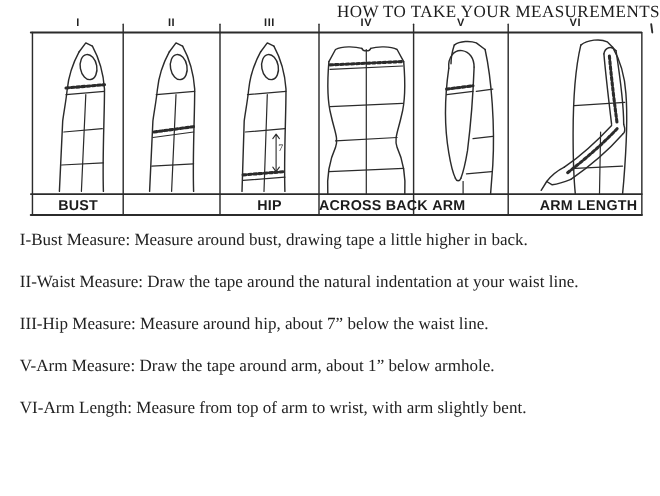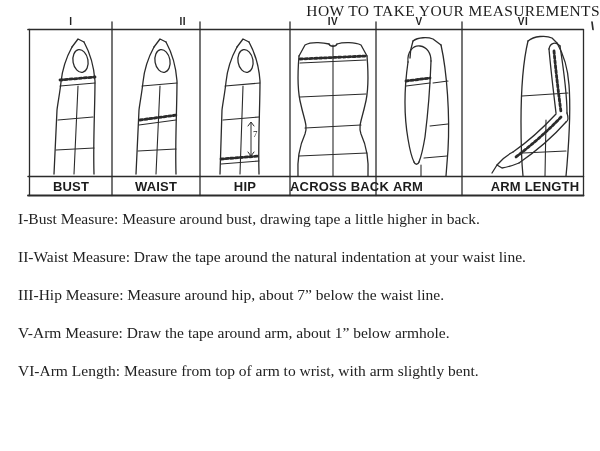--- a/index.html
+++ b/index.html
@@ -145,27 +145,27 @@
         <path d="M556,114 C543,128 526,143 513,152"></path>
         <path d="M566,122 C551,139 532,154 519,163"></path>
         <path d="M554,51 C556,73 559,97 561,112" stroke-width="2.8" stroke-dasharray="2.6 2.2"></path>
         <path d="M561,117 C547,132 529,147 516,157" stroke-width="2.8" stroke-dasharray="2.6 2.2"></path>
         <path d="M513,152 C507,155 501,160 497,165 L502,168 C509,167 514,165 519,163"></path>
         <path d="M497,165 L492,173"></path>
       </g>
     </svg>
 
     <div class="numeral" style="left:30px;width:82px;">I</div>
-    <div class="numeral" style="left:98px;width:88px;text-align:right;">II</div>
+    <div class="numeral" style="left:112px;width:88px;">II</div>
+    <div class="numeral" style="left:200px;width:90px;">III</div>
     <div class="numeral" style="left:290px;width:86px;">IV</div>
     <div class="numeral" style="left:376px;width:86px;">V</div>
     <div class="numeral" style="left:462px;width:122px;">VI</div>
 
     <div class="panel-label" style="left:30px;width:82px;">BUST</div>
-    <div class="panel-label" style="left:112px;width:88px;">WAIST</div>
     <div class="panel-label" style="left:200px;width:90px;">HIP</div>
     <div class="panel-label" style="left:290px;width:86px;">ACROSS BACK</div>
     <div class="panel-label" style="left:376px;width:64px;">ARM</div>
     <div class="panel-label" style="left:462px;width:146px;">ARM LENGTH</div>
 
     <div class="annotation-7">7</div>
   </div>
 
   <div class="instructions">
     <p>I-Bust Measure: Measure around bust, drawing tape a little higher in back.</p>

